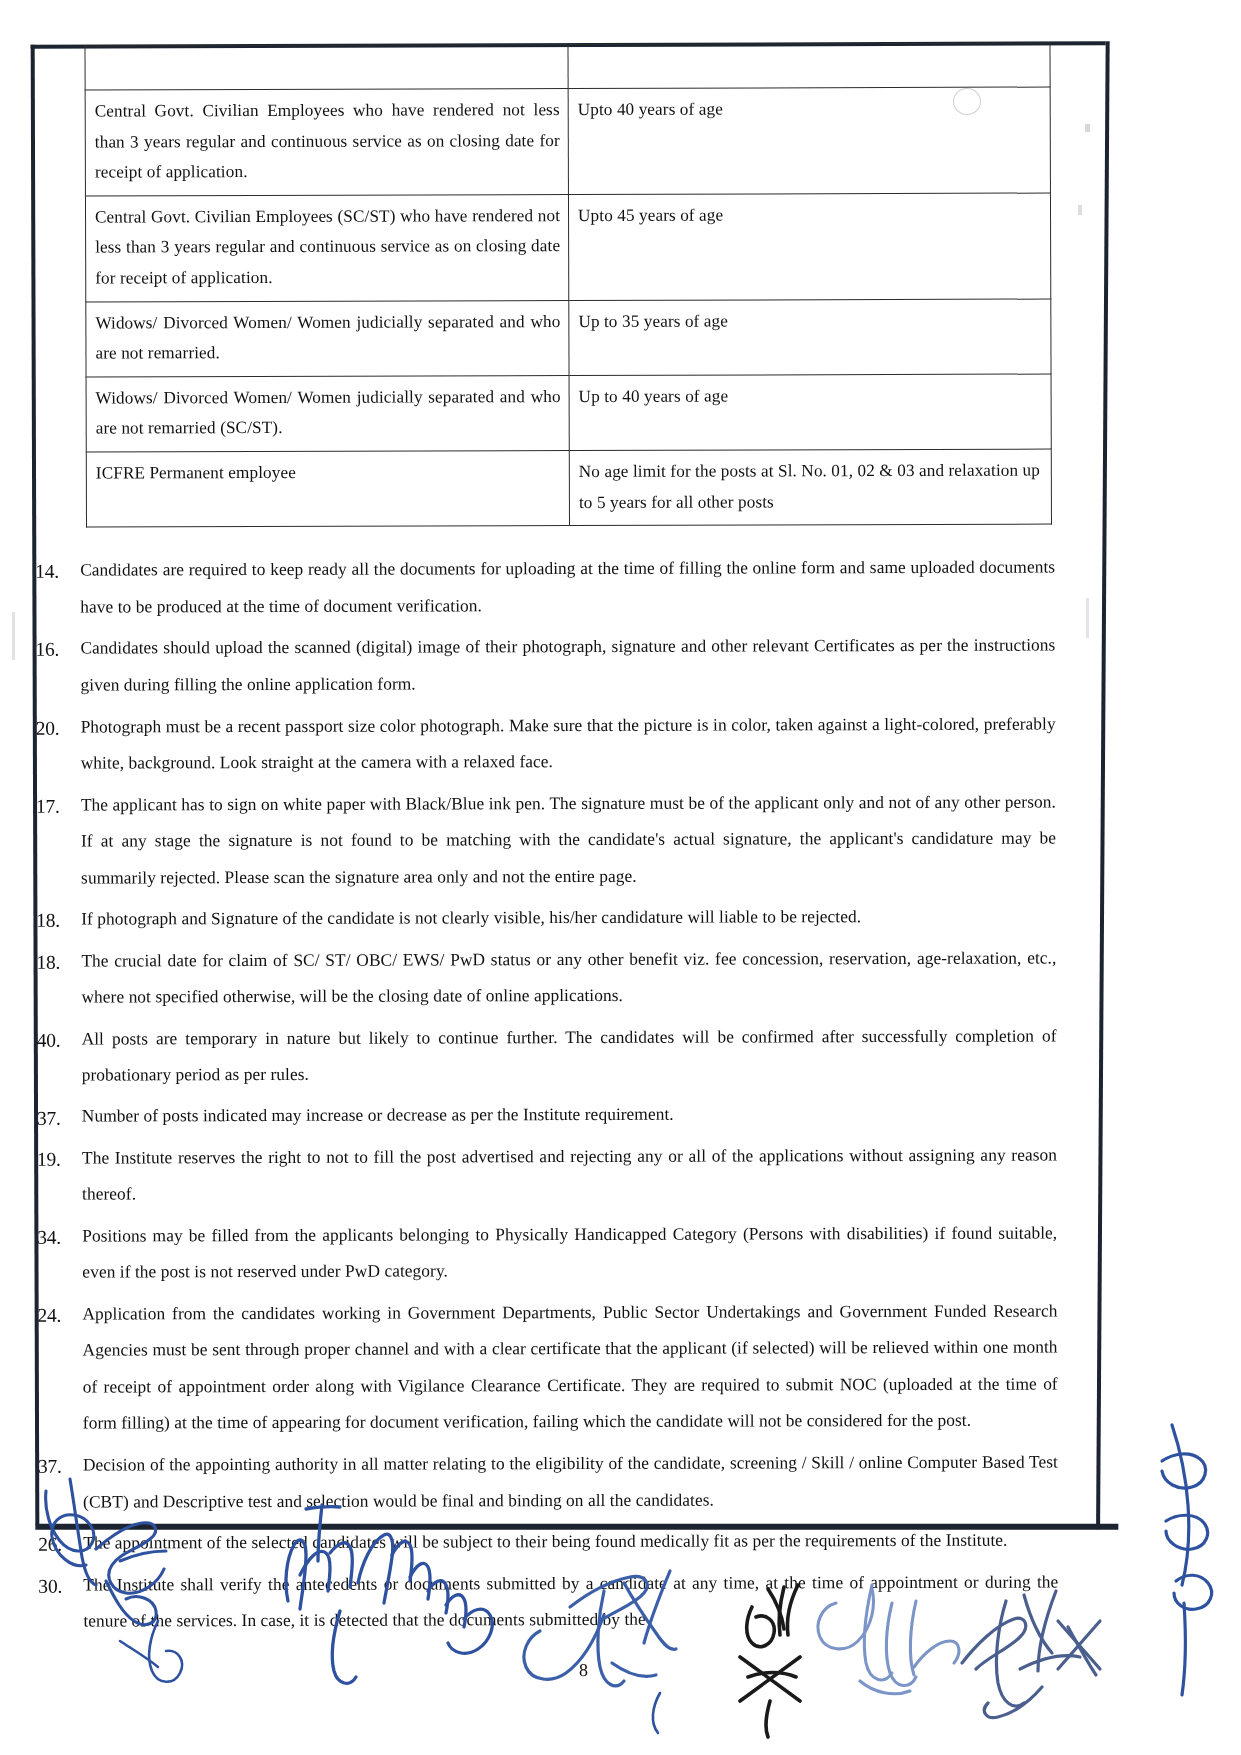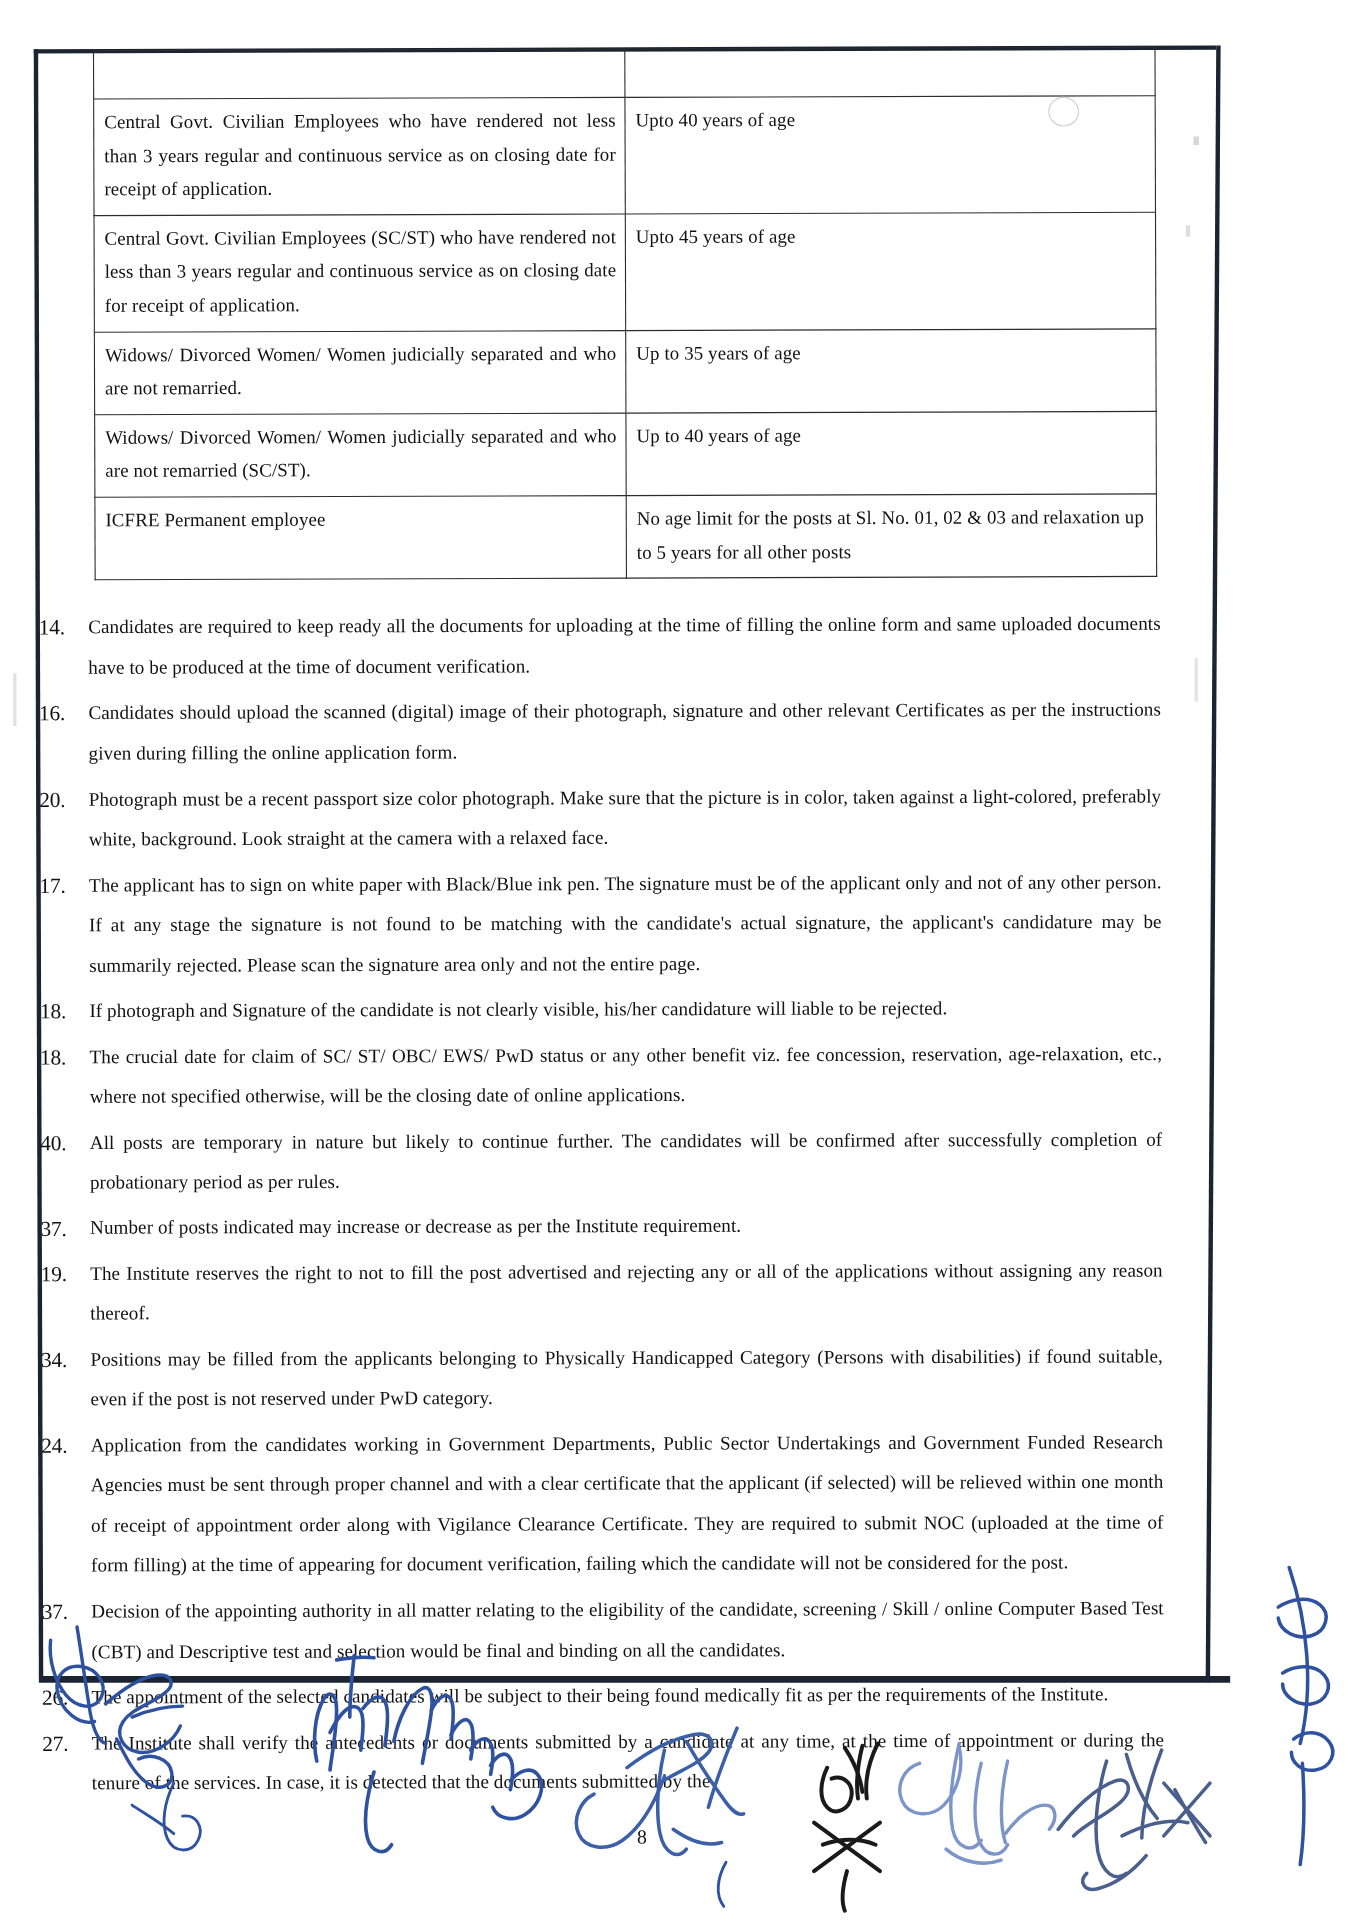--- a/index.html
+++ b/index.html
@@ -184,21 +184,21 @@
     <li><span class="num">17.</span><span class="txt">The applicant has to sign on white paper with Black/Blue ink pen. The signature must be of the applicant only and not of any other person. If at any stage the signature is not found to be matching with the candidate's actual signature, the applicant's candidature may be summarily rejected. Please scan the signature area only and not the entire page.</span></li>
     <li><span class="num">18.</span><span class="txt">If photograph and Signature of the candidate is not clearly visible, his/her candidature will liable to be rejected.</span></li>
     <li><span class="num">18.</span><span class="txt">The crucial date for claim of SC/ ST/ OBC/ EWS/ PwD status or any other benefit viz. fee concession, reservation, age-relaxation, etc., where not specified otherwise, will be the closing date of online applications.</span></li>
     <li><span class="num">40.</span><span class="txt">All posts are temporary in nature but likely to continue further. The candidates will be confirmed after successfully completion of probationary period as per rules.</span></li>
     <li class="tight"><span class="num">37.</span><span class="txt">Number of posts indicated may increase or decrease as per the Institute requirement.</span></li>
     <li><span class="num">19.</span><span class="txt">The Institute reserves the right to not to fill the post advertised and rejecting any or all of the applications without assigning any reason thereof.</span></li>
     <li><span class="num">34.</span><span class="txt">Positions may be filled from the applicants belonging to Physically Handicapped Category (Persons with disabilities) if found suitable, even if the post is not reserved under PwD category.</span></li>
     <li><span class="num">24.</span><span class="txt">Application from the candidates working in Government Departments, Public Sector Undertakings and Government Funded Research Agencies must be sent through proper channel and with a clear certificate that the applicant (if selected) will be relieved within one month of receipt of appointment order along with Vigilance Clearance Certificate. They are required to submit NOC (uploaded at the time of form filling) at the time of appearing for document verification, failing which the candidate will not be considered for the post.</span></li>
     <li><span class="num">37.</span><span class="txt">Decision of the appointing authority in all matter relating to the eligibility of the candidate, screening / Skill / online Computer Based Test (CBT) and Descriptive test and selection would be final and binding on all the candidates.</span></li>
     <li><span class="num">26.</span><span class="txt">The appointment of the selected candidates will be subject to their being found medically fit as per the requirements of the Institute.</span></li>
-    <li><span class="num">27.</span><span class="txt">The Institute shall verify the antecedents or documents submitted by a candidate at any time, at the time of appointment or during the tenure of the services. In case, it is detected that the documents submitted by the</span></li>
+    <li><span class="num">30.</span><span class="txt">The Institute shall verify the antecedents or documents submitted by a candidate at any time, at the time of appointment or during the tenure of the services. In case, it is detected that the documents submitted by the</span></li>
   </ol>
 
   <div id="page-number">8</div>
 </div>
 
 <div class="artifact" id="ring-artifact"></div>
 <div class="artifact" id="speck-a"></div>
 <div class="artifact" id="speck-b"></div>
 <div class="artifact" id="speck-c"></div>
 <div class="artifact" id="speck-d"></div>

